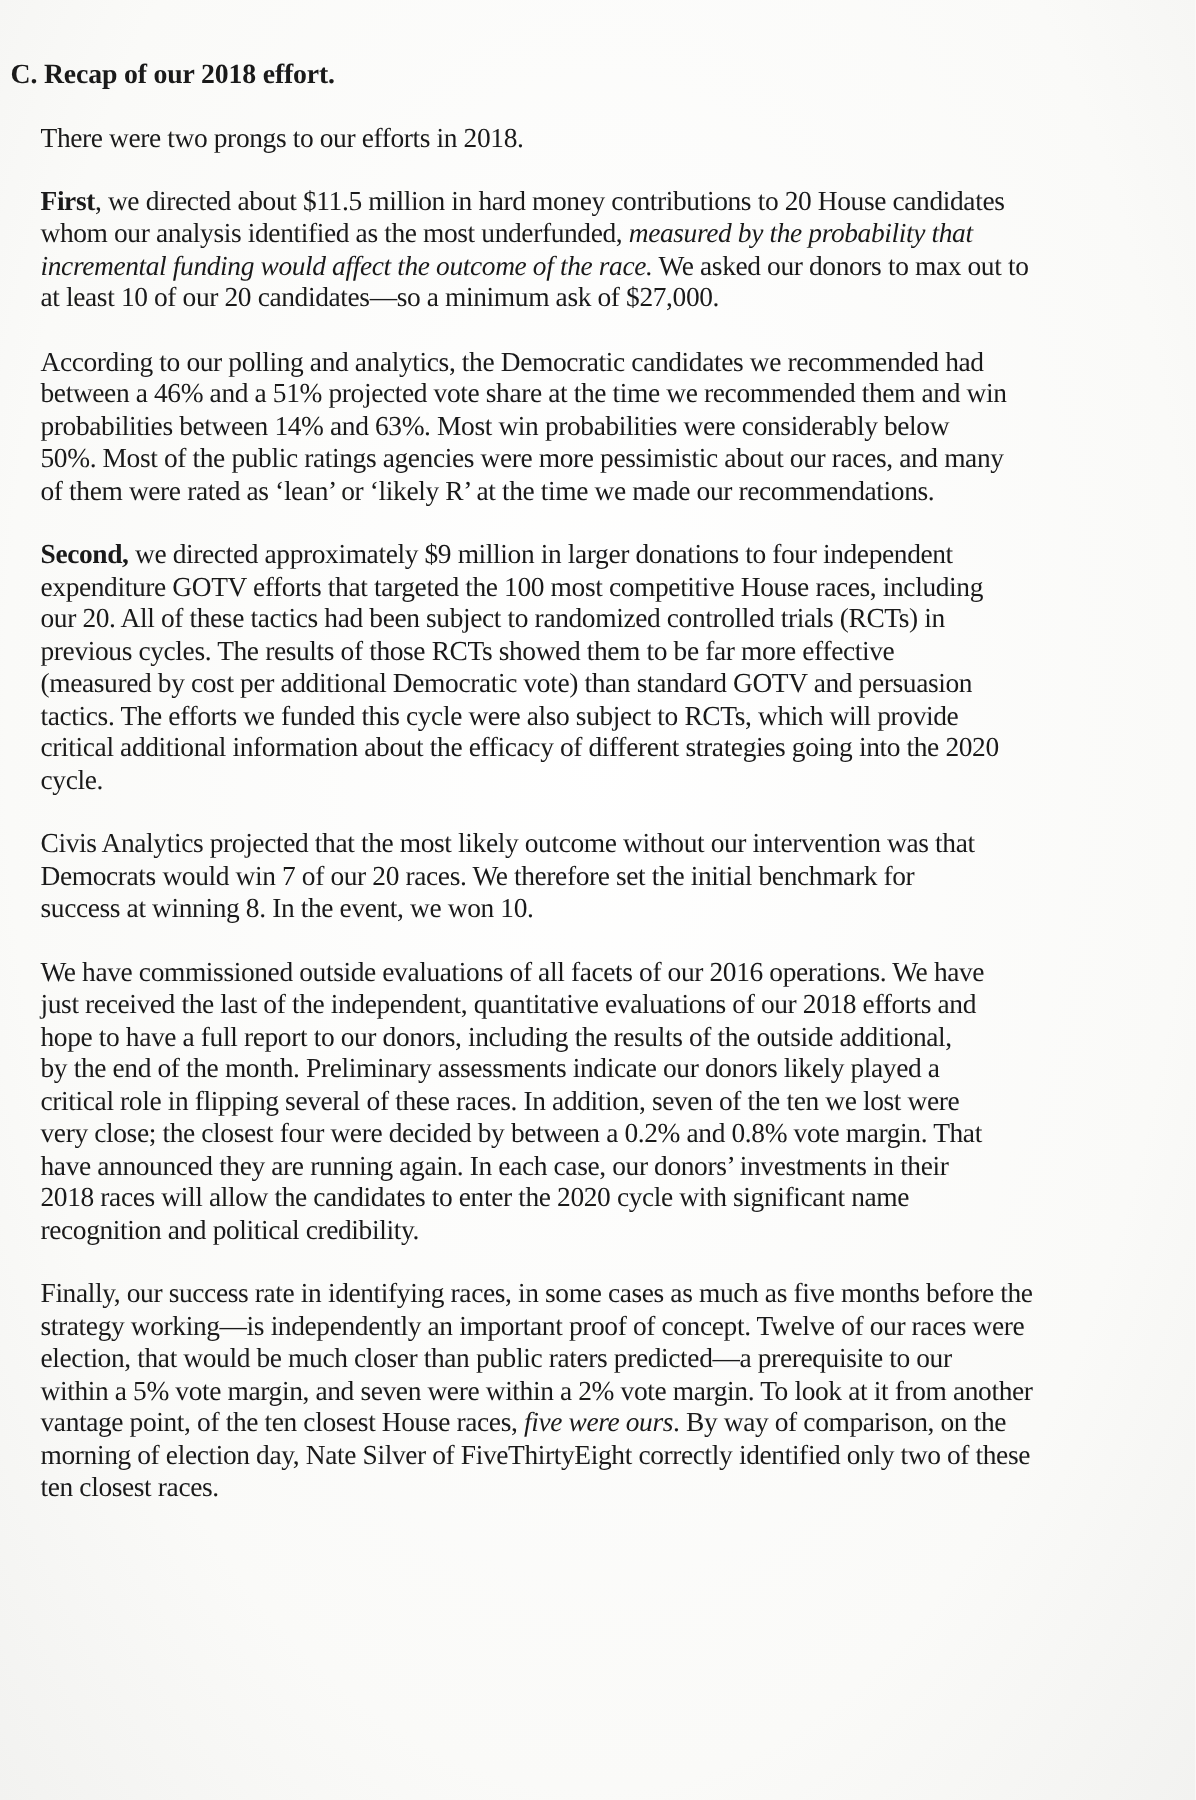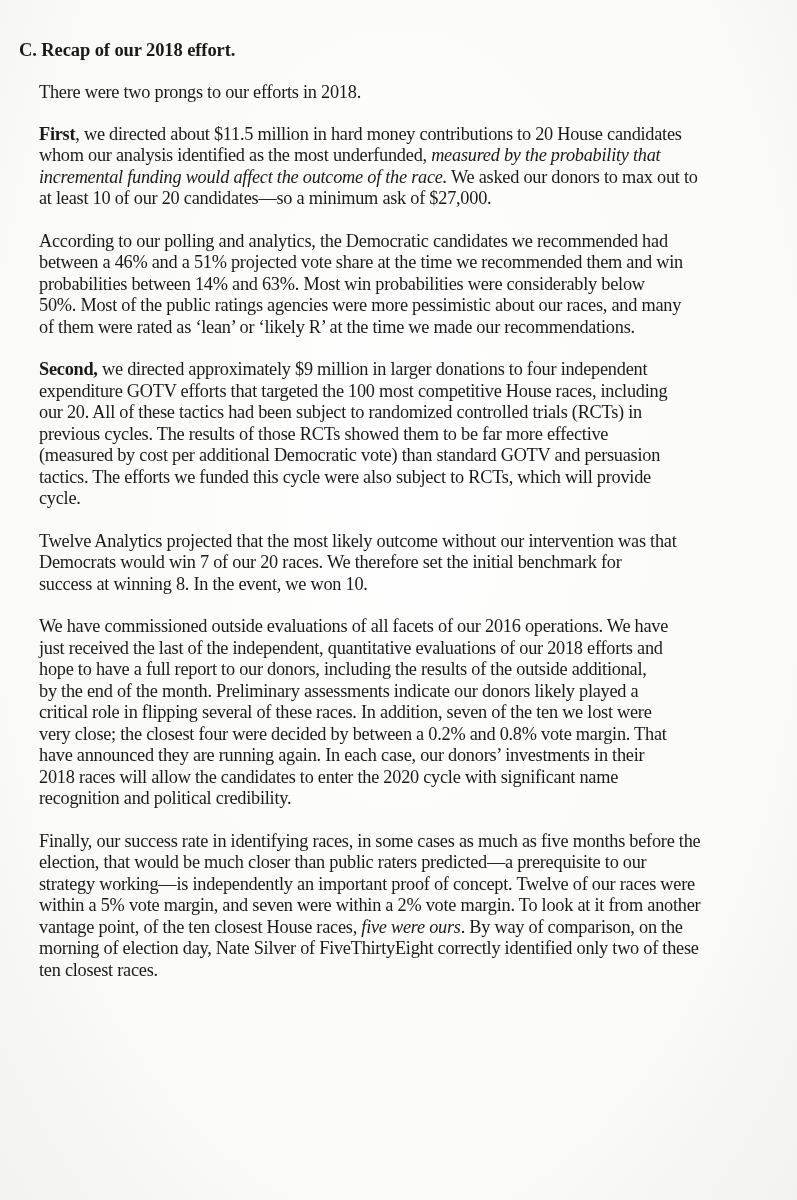--- a/index.html
+++ b/index.html
@@ -17,21 +17,21 @@
     }
     .page {
       position: absolute;
       left: 0; top: 0;
       width: 797px;
       height: 1200px;
       background: radial-gradient(ellipse at 50% 40%, #ffffff 0%, #fafaf8 70%, #f2f2f0 100%);
     }
     .doc {
       position: absolute;
-      left: 19px;
+      left: 7px;
       top: 38px;
       width: 770px;
     }
     .heading {
       font-size: 18.5px;
       font-weight: bold;
       line-height: 24px;
       margin: 0 0 20px 0;
       letter-spacing: -0.1px;
     }
@@ -77,45 +77,46 @@
           <span class="line"><span>of them were rated as ‘lean’ or ‘likely R’ at the time we made our recommendations.</span></span>
         </p>
         <div class="gap"></div>
         <p class="para">
           <span class="line"><span class="b">Second,</span><span> we directed approximately $9 million in larger donations to four independent</span></span>
           <span class="line"><span>expenditure GOTV efforts that targeted the 100 most competitive House races, including</span></span>
           <span class="line"><span>our 20. All of these tactics had been subject to randomized controlled trials (RCTs) in</span></span>
           <span class="line"><span>previous cycles. The results of those RCTs showed them to be far more effective</span></span>
           <span class="line"><span>(measured by cost per additional Democratic vote) than standard GOTV and persuasion</span></span>
           <span class="line"><span>tactics. The efforts we funded this cycle were also subject to RCTs, which will provide</span></span>
+          <span class="line"><span>critical additional information about the efficacy of different strategies going into the 2020</span></span>
           <span class="line"><span>cycle.</span></span>
         </p>
         <div class="gap"></div>
         <p class="para">
-          <span class="line"><span>Twelve Analytics projected that the most likely outcome without our intervention was that</span></span>
+          <span class="line"><span>Civis Analytics projected that the most likely outcome without our intervention was that</span></span>
           <span class="line"><span>Democrats would win 7 of our 20 races. We therefore set the initial benchmark for</span></span>
           <span class="line"><span>success at winning 8. In the event, we won 10.</span></span>
         </p>
         <div class="gap"></div>
         <p class="para">
           <span class="line"><span>We have commissioned outside evaluations of all facets of our 2016 operations. We have</span></span>
           <span class="line"><span>just received the last of the independent, quantitative evaluations of our 2018 efforts and</span></span>
           <span class="line"><span>hope to have a full report to our donors, including the results of the outside additional,</span></span>
           <span class="line"><span>by the end of the month.  Preliminary assessments indicate our donors likely played a</span></span>
           <span class="line"><span>critical role in flipping several of these races. In addition, seven of the ten we lost were</span></span>
           <span class="line"><span>very close; the closest four were decided by between a 0.2% and 0.8% vote margin. That</span></span>
           <span class="line"><span>have announced they are running again.  In each case, our donors’ investments in their</span></span>
           <span class="line"><span>2018 races will allow the candidates to enter the 2020 cycle with significant name</span></span>
           <span class="line"><span>recognition and political credibility.</span></span>
         </p>
         <div class="gap"></div>
         <p class="para">
           <span class="line"><span>Finally, our success rate in identifying races, in some cases as much as five months before the</span></span>
+          <span class="line"><span>strategy working—is independently an important proof of concept. Twelve of our races were</span></span>
           <span class="line"><span>election, that would be much closer than public raters predicted—a prerequisite to our</span></span>
-          <span class="line"><span>strategy working—is independently an important proof of concept. Twelve of our races were</span></span>
           <span class="line"><span>within a 5% vote margin, and seven were within a 2% vote margin. To look at it from another</span></span>
           <span class="line"><span>vantage point, of the ten closest House races, </span><span class="i">five were ours</span><span>. By way of comparison, on the</span></span>
           <span class="line"><span>morning of election day, Nate Silver of FiveThirtyEight correctly identified only two of these</span></span>
           <span class="line"><span>ten closest races.</span></span>
         </p>
       </div>
   </div>
 </div>
 
 </body></html>

